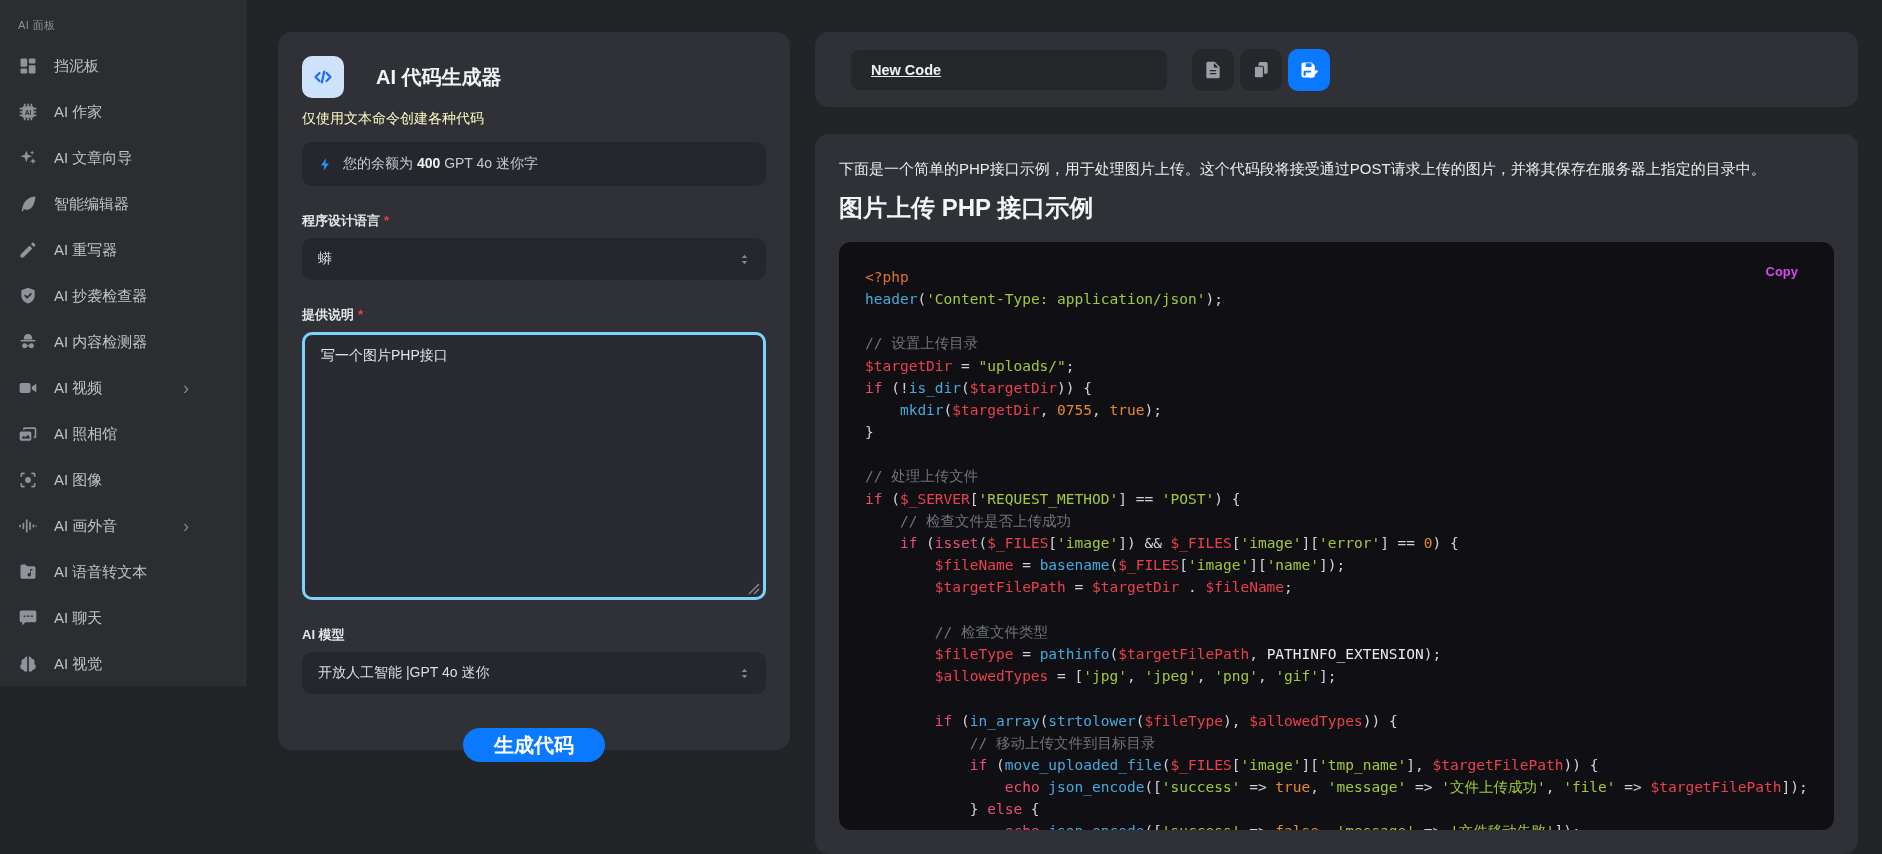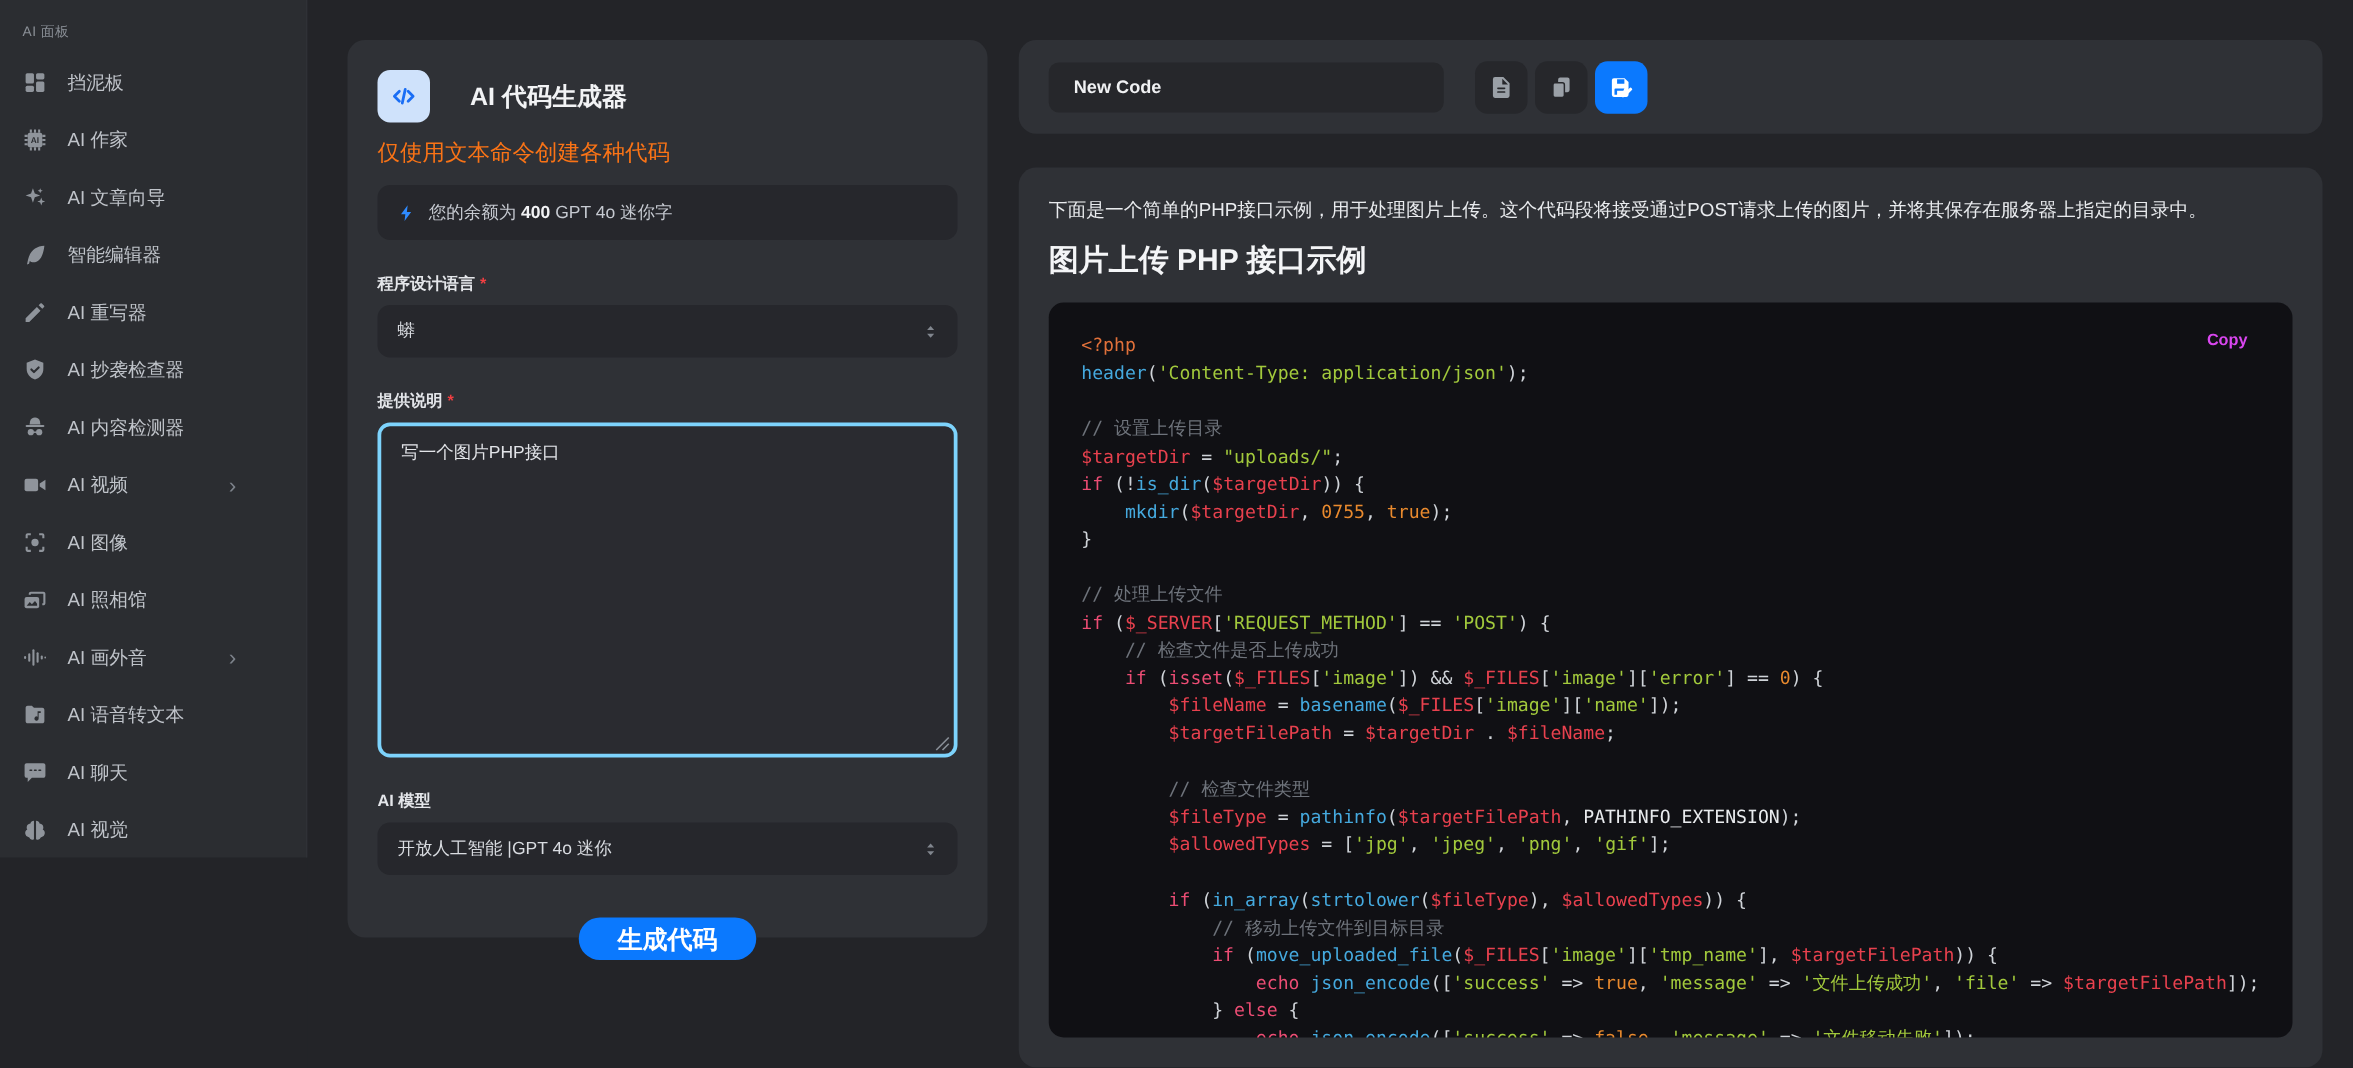--- a/index.html
+++ b/index.html
@@ -37,21 +37,21 @@
     width:512px; height:718px; flex:none;
     background:#2f3136; border-radius:14px; padding:24px;
   }
   .card-header { display:flex; align-items:center; gap:32px; }
   .app-icon {
     width:42px; height:42px; border-radius:10px; flex:none;
     background:var(--badge-bg,#cfe2fb); display:flex; align-items:center; justify-content:center;
   }
   .app-icon svg { width:24px; height:24px; }
   .card-title { font-size:20px; font-weight:700; color:#f2f3f5; }
-  .card-subtitle { margin-top:12px; font-size:18px; color:#f97316; }
+  .card-subtitle { margin-top:12px; font-size:14px; color:#fef9c3; }
   .balance-alert {
     margin-top:14px; background:#26272c; border-radius:10px;
     padding:13px 16px; display:flex; align-items:center; gap:10px;
   }
   .balance-alert svg { width:15px; height:15px; flex:none; }
   .balance-text { font-size:14px; color:#c6cad1; }
   .balance-text b { color:#f2f3f5; font-weight:700; }
   .field-label { margin-top:26px; font-size:13px; font-weight:700; color:#e4e6ea; }
   .req { color:var(--required,#f23f42); margin-left:4px; }
   .select {
@@ -70,21 +70,21 @@
   .submit-row { margin-top:34px; text-align:center; }
   .submit-btn {
     width:142px; height:34px; border:none; border-radius:17px;
     background:var(--accent,#0b79fe); color:#fff; font-size:20px; font-weight:700;
     font-family:inherit; cursor:pointer;
   }
   
   .right-col { flex:1; display:flex; flex-direction:column; gap:27px; min-width:0; }
   .toolbar-card {
     height:75px; flex:none; background:#2f3136; border-radius:14px;
-    padding:0 24px; display:flex; align-items:center; gap:25px;
+    padding:0 36px; display:flex; align-items:center; gap:25px;text-decoration:underline;
   }
   .doc-title {
     width:316px; height:40px; background:#26272b; border:none; border-radius:8px;
     padding:0 20px; color:#f0f1f3; font-size:14.5px; font-weight:600; font-family:inherit;
   }
   .toolbar-buttons { display:flex; gap:6px; }
   .icon-btn {
     width:42px; height:42px; border:none; border-radius:10px; cursor:pointer;
     background:#26272b; color:#9aa0a7; display:flex; align-items:center; justify-content:center;
   }
@@ -192,35 +192,35 @@
             <rect x="2" y="6" width="13" height="12" rx="2"></rect>
             <path d="M16.5 10.5L22 7v10l-5.5-3.5v-3z"></path>
           </svg>
         </span>
         <span class="nav-label">AI 视频</span>
         <span class="nav-chevron">›</span>
       </div>
       <div class="nav-item">
         <span class="nav-icon">
           <svg viewBox="0 0 24 24">
-            <path d="M3 8V5c0-1.1.9-2 2-2h3v2H5v3H3zM16 3h3c1.1 0 2 .9 2 2v3h-2V5h-3V3zM21 16v3c0 1.1-.9 2-2 2h-3v-2h3v-3h2zM8 21H5c-1.1 0-2-.9-2-2v-3h2v3h3v2z"></path>
-            <circle cx="12" cy="12" r="3.5"></circle>
-          </svg>
-        </span>
-        <span class="nav-label">AI 图像</span>
-      </div>
-      <div class="nav-item">
-        <span class="nav-icon">
-          <svg viewBox="0 0 24 24">
             <path d="M8 4h12c1.1 0 2 .9 2 2v9c0 1.1-.9 2-2 2h-1v-2h1V6H8v1H6V6c0-1.1.9-2 2-2z"></path>
             <rect x="2" y="9" width="14" height="11" rx="2"></rect>
             <path d="M4 17.5l3-3.5 2 2 3-3 2 2.5v2H4z" fill="#2b2d31"></path>
           </svg>
         </span>
         <span class="nav-label">AI 照相馆</span>
+      </div>
+      <div class="nav-item">
+        <span class="nav-icon">
+          <svg viewBox="0 0 24 24">
+            <path d="M3 8V5c0-1.1.9-2 2-2h3v2H5v3H3zM16 3h3c1.1 0 2 .9 2 2v3h-2V5h-3V3zM21 16v3c0 1.1-.9 2-2 2h-3v-2h3v-3h2zM8 21H5c-1.1 0-2-.9-2-2v-3h2v3h3v2z"></path>
+            <circle cx="12" cy="12" r="3.5"></circle>
+          </svg>
+        </span>
+        <span class="nav-label">AI 图像</span>
       </div>
       <div class="nav-item">
         <span class="nav-icon">
           <svg viewBox="0 0 24 24">
             <rect x="1.5" y="10.5" width="2" height="3" rx="1"></rect>
             <rect x="5.5" y="8" width="2" height="8" rx="1"></rect>
             <rect x="9.5" y="4" width="2" height="16" rx="1"></rect>
             <rect x="13.5" y="7" width="2" height="10" rx="1"></rect>
             <rect x="17.5" y="10" width="2" height="4" rx="1"></rect>
             <rect x="21" y="11" width="1.6" height="2" rx=".8"></rect>

